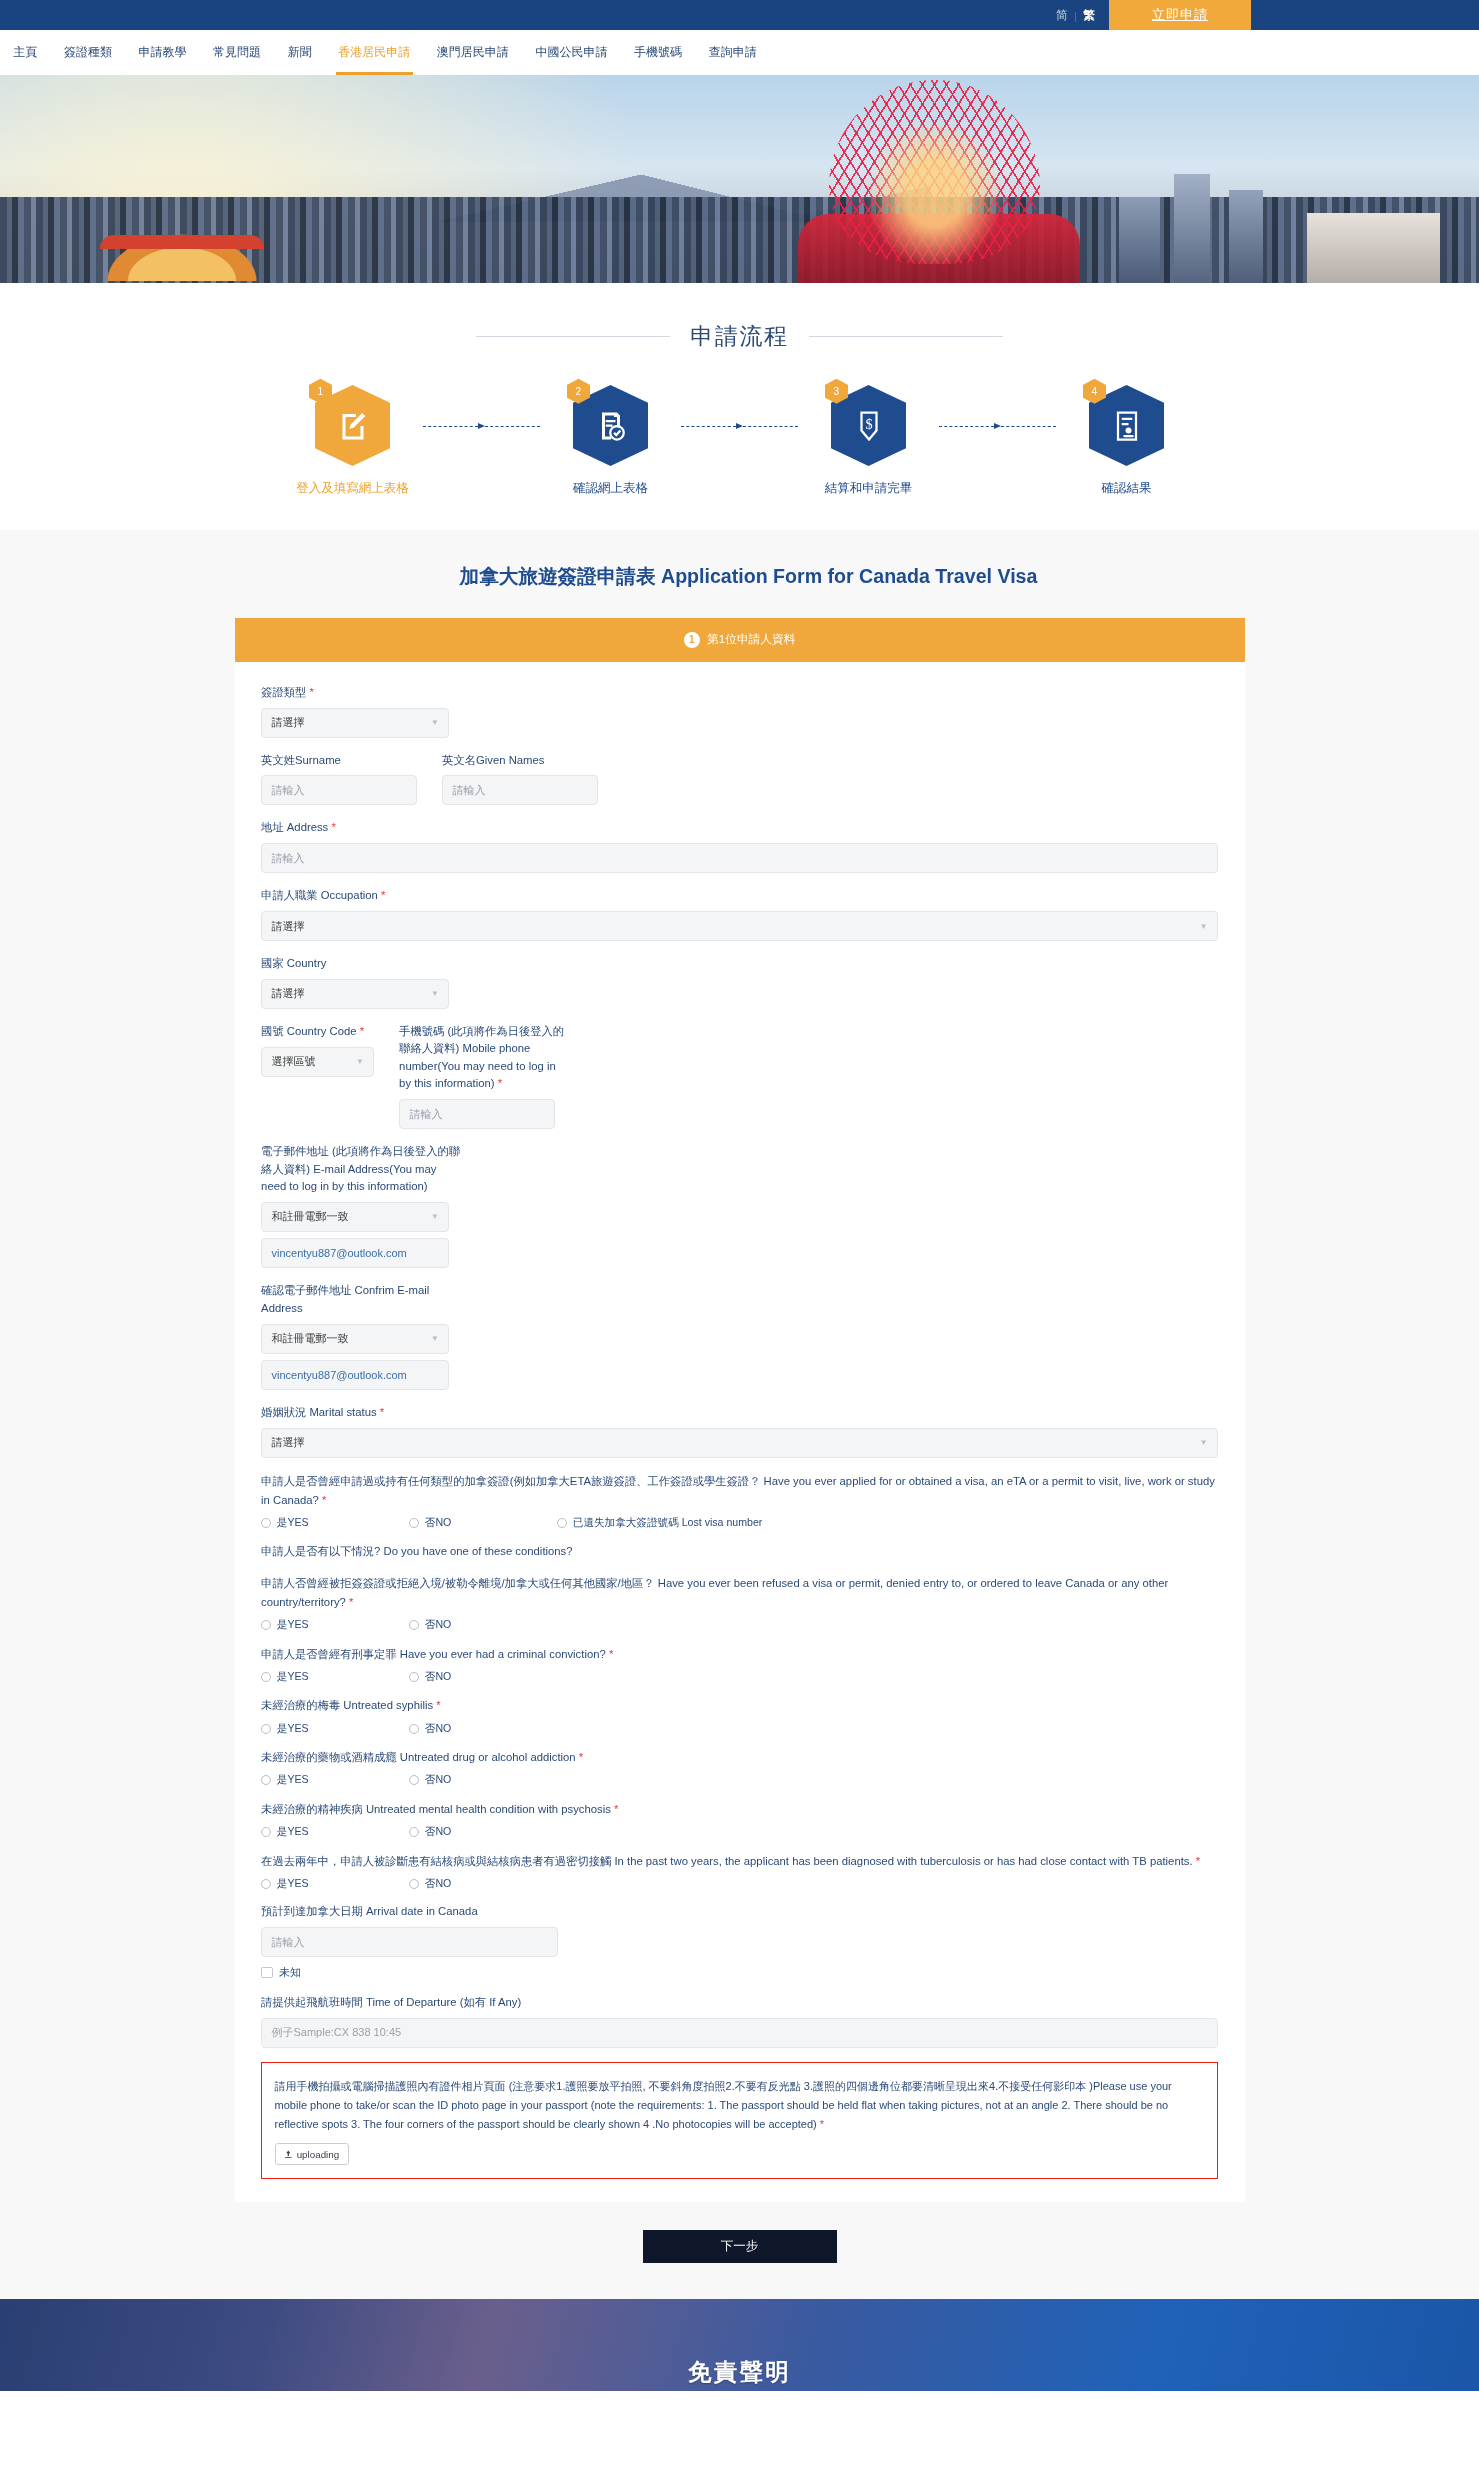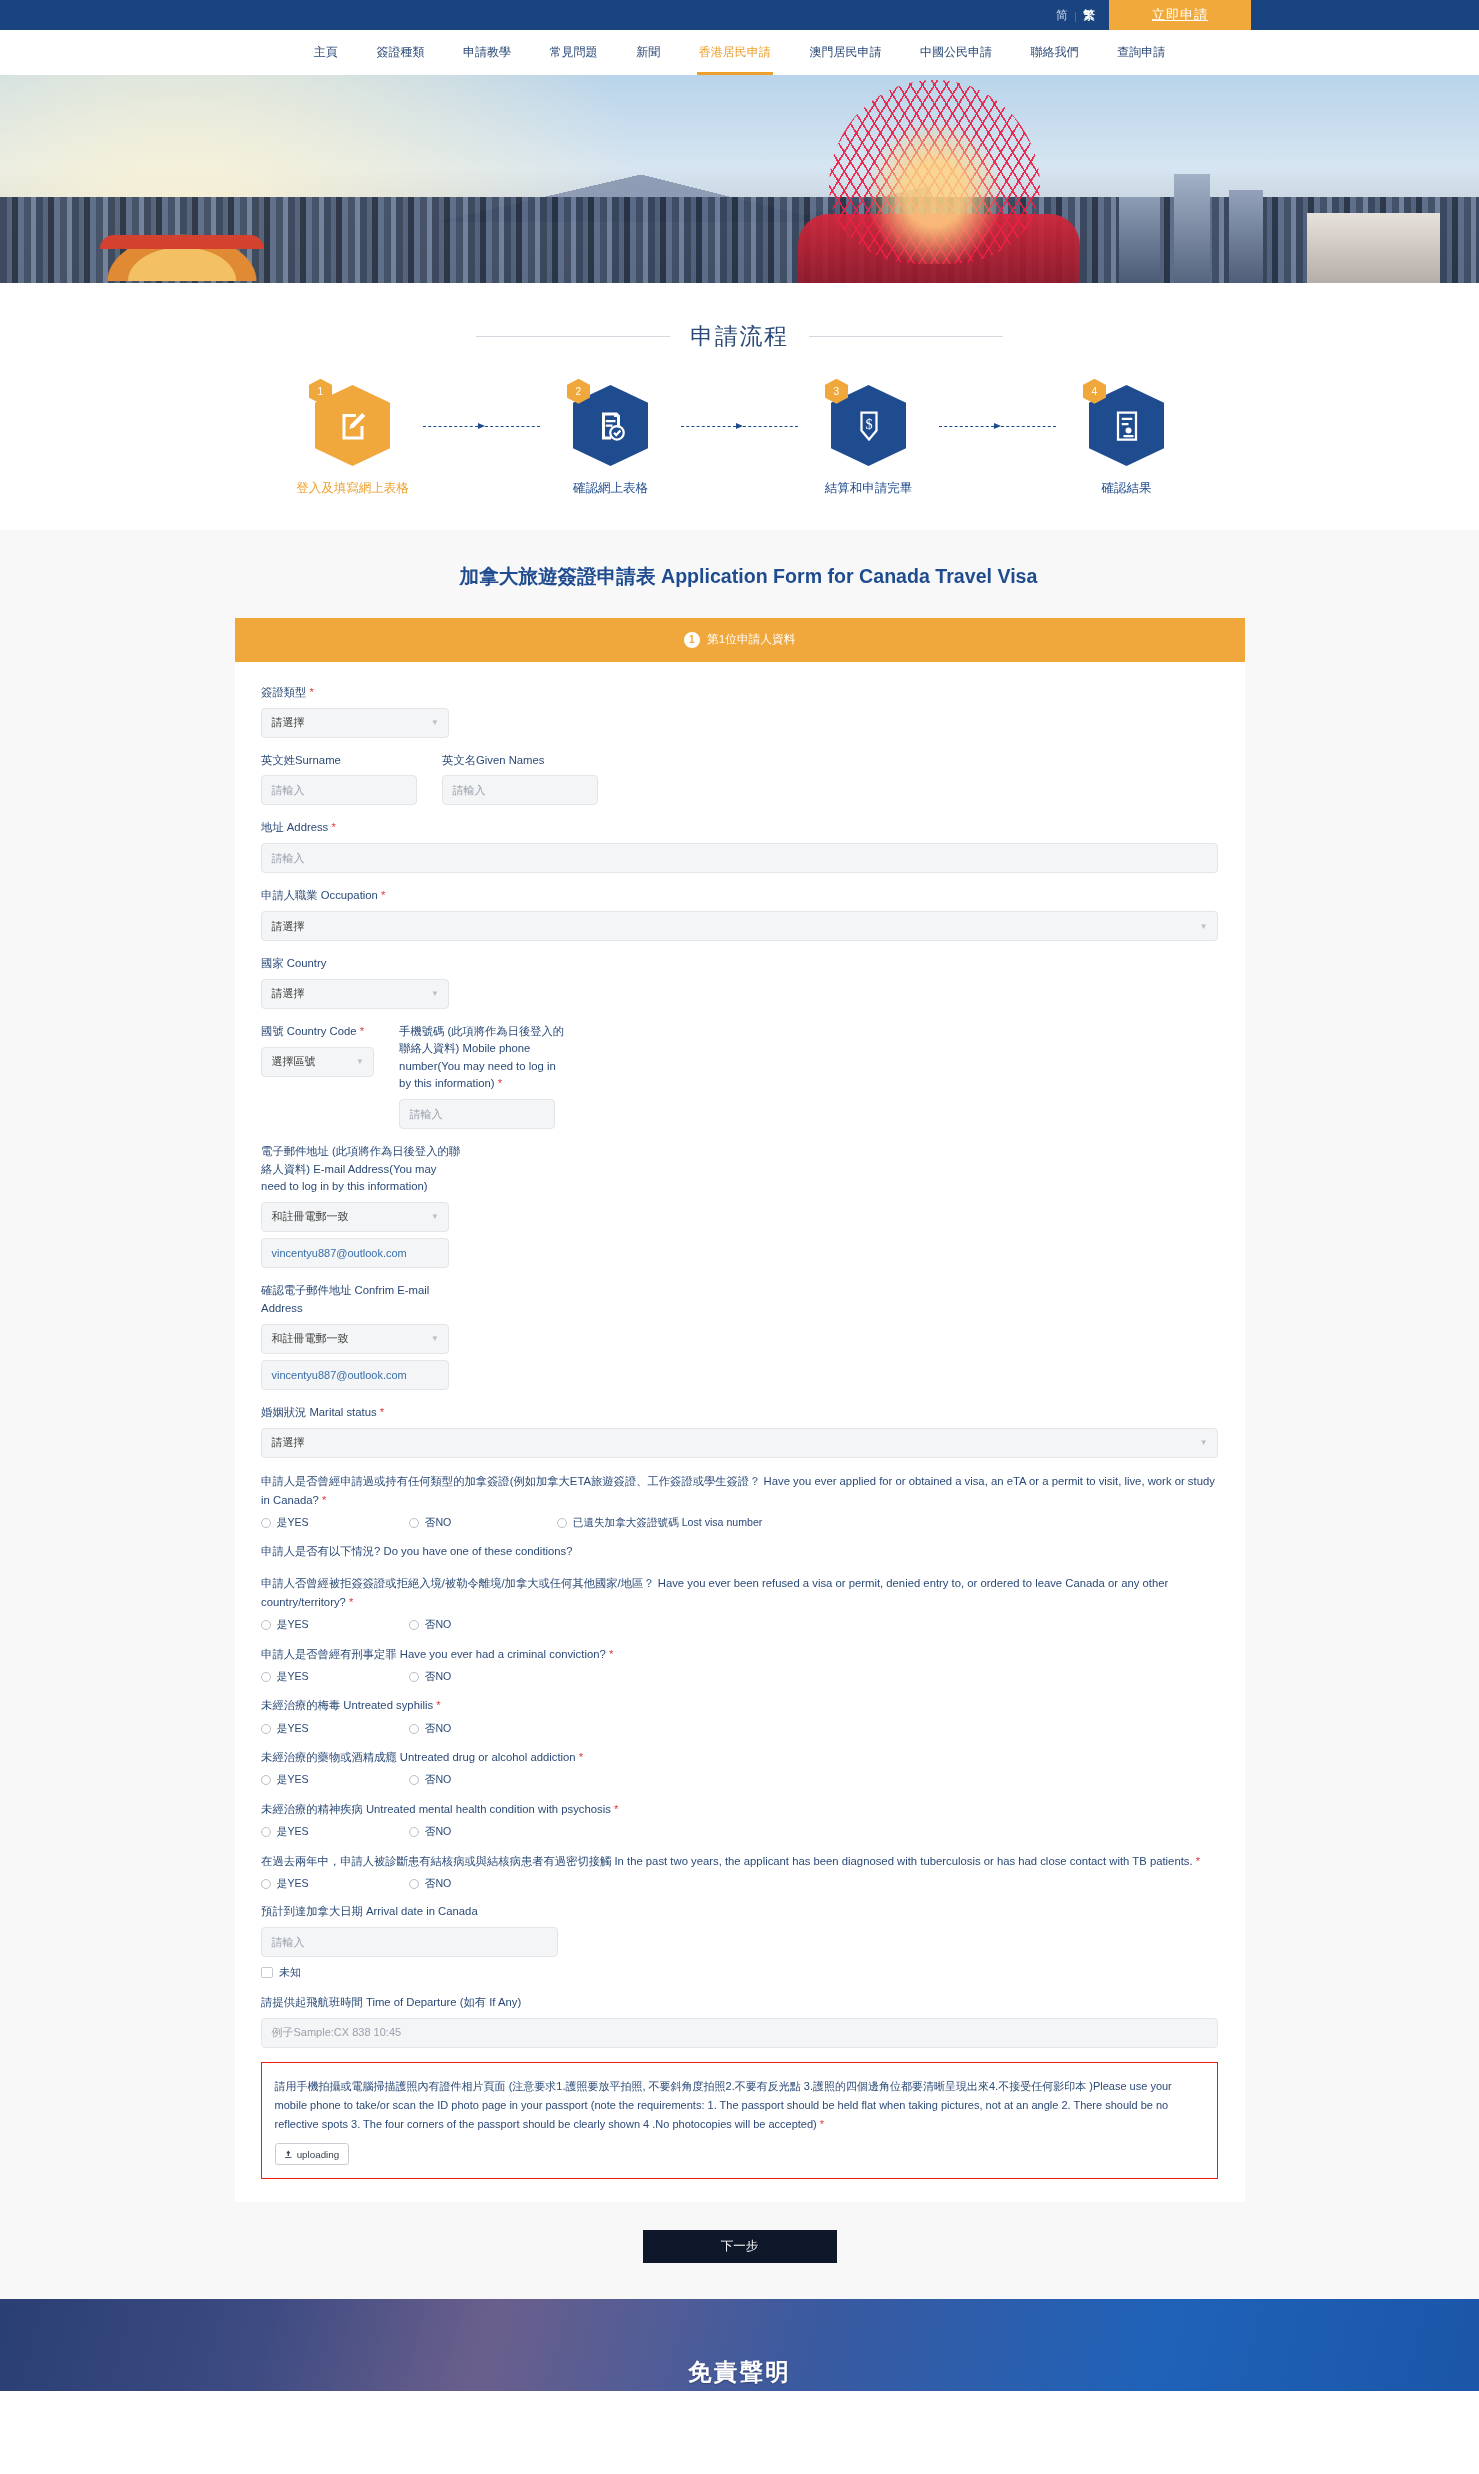--- a/index.html
+++ b/index.html
@@ -27,22 +27,22 @@
   .apply-now{
     background:#f2a93b; color:#fff; font-size:13.3px;
     display:flex; align-items:center; justify-content:center;
     width:142px; letter-spacing:0.8px; cursor:pointer;text-decoration:underline;
   }
   .topbar-tail{ width:228px; background:#1a4480; }
 
   
   .nav{
     height:45px; background:#ffffff; width:100%;
-    display:flex; align-items:center; justify-content:center;
-    gap:12px;
+    display:flex; align-items:center; justify-content:flex-start;
+    gap:0px;
   }
   .nav-item{
     font-size:12px; color:#2b4a78; padding:0 13.3px;
     height:45px; line-height:45px; position:relative; cursor:pointer;
     white-space:nowrap;
   }
   .nav-item.active{ color:#eda02e; }
   .nav-item.active:after{
     content:""; position:absolute; left:11px; right:11px; bottom:0;
     height:3.1px; background:#eda02e;
@@ -238,21 +238,21 @@
 
 <nav class="nav">
   <div class="nav-item">主頁</div>
   <div class="nav-item">簽證種類</div>
   <div class="nav-item">申請教學</div>
   <div class="nav-item">常見問題</div>
   <div class="nav-item">新聞</div>
   <div class="nav-item active">香港居民申請</div>
   <div class="nav-item">澳門居民申請</div>
   <div class="nav-item">中國公民申請</div>
-  <div class="nav-item">聯絡我們</div>
+  <div class="nav-item">手機號碼</div>
   <div class="nav-item">查詢申請</div>
 </nav>
 
 <div class="hero">
   <div class="sky"></div>
   <div class="mountains"></div>
   <div class="skyline"></div>
   <div class="stadium"></div>
   <div class="geo-base"></div>
   <div class="geodesic"></div>

